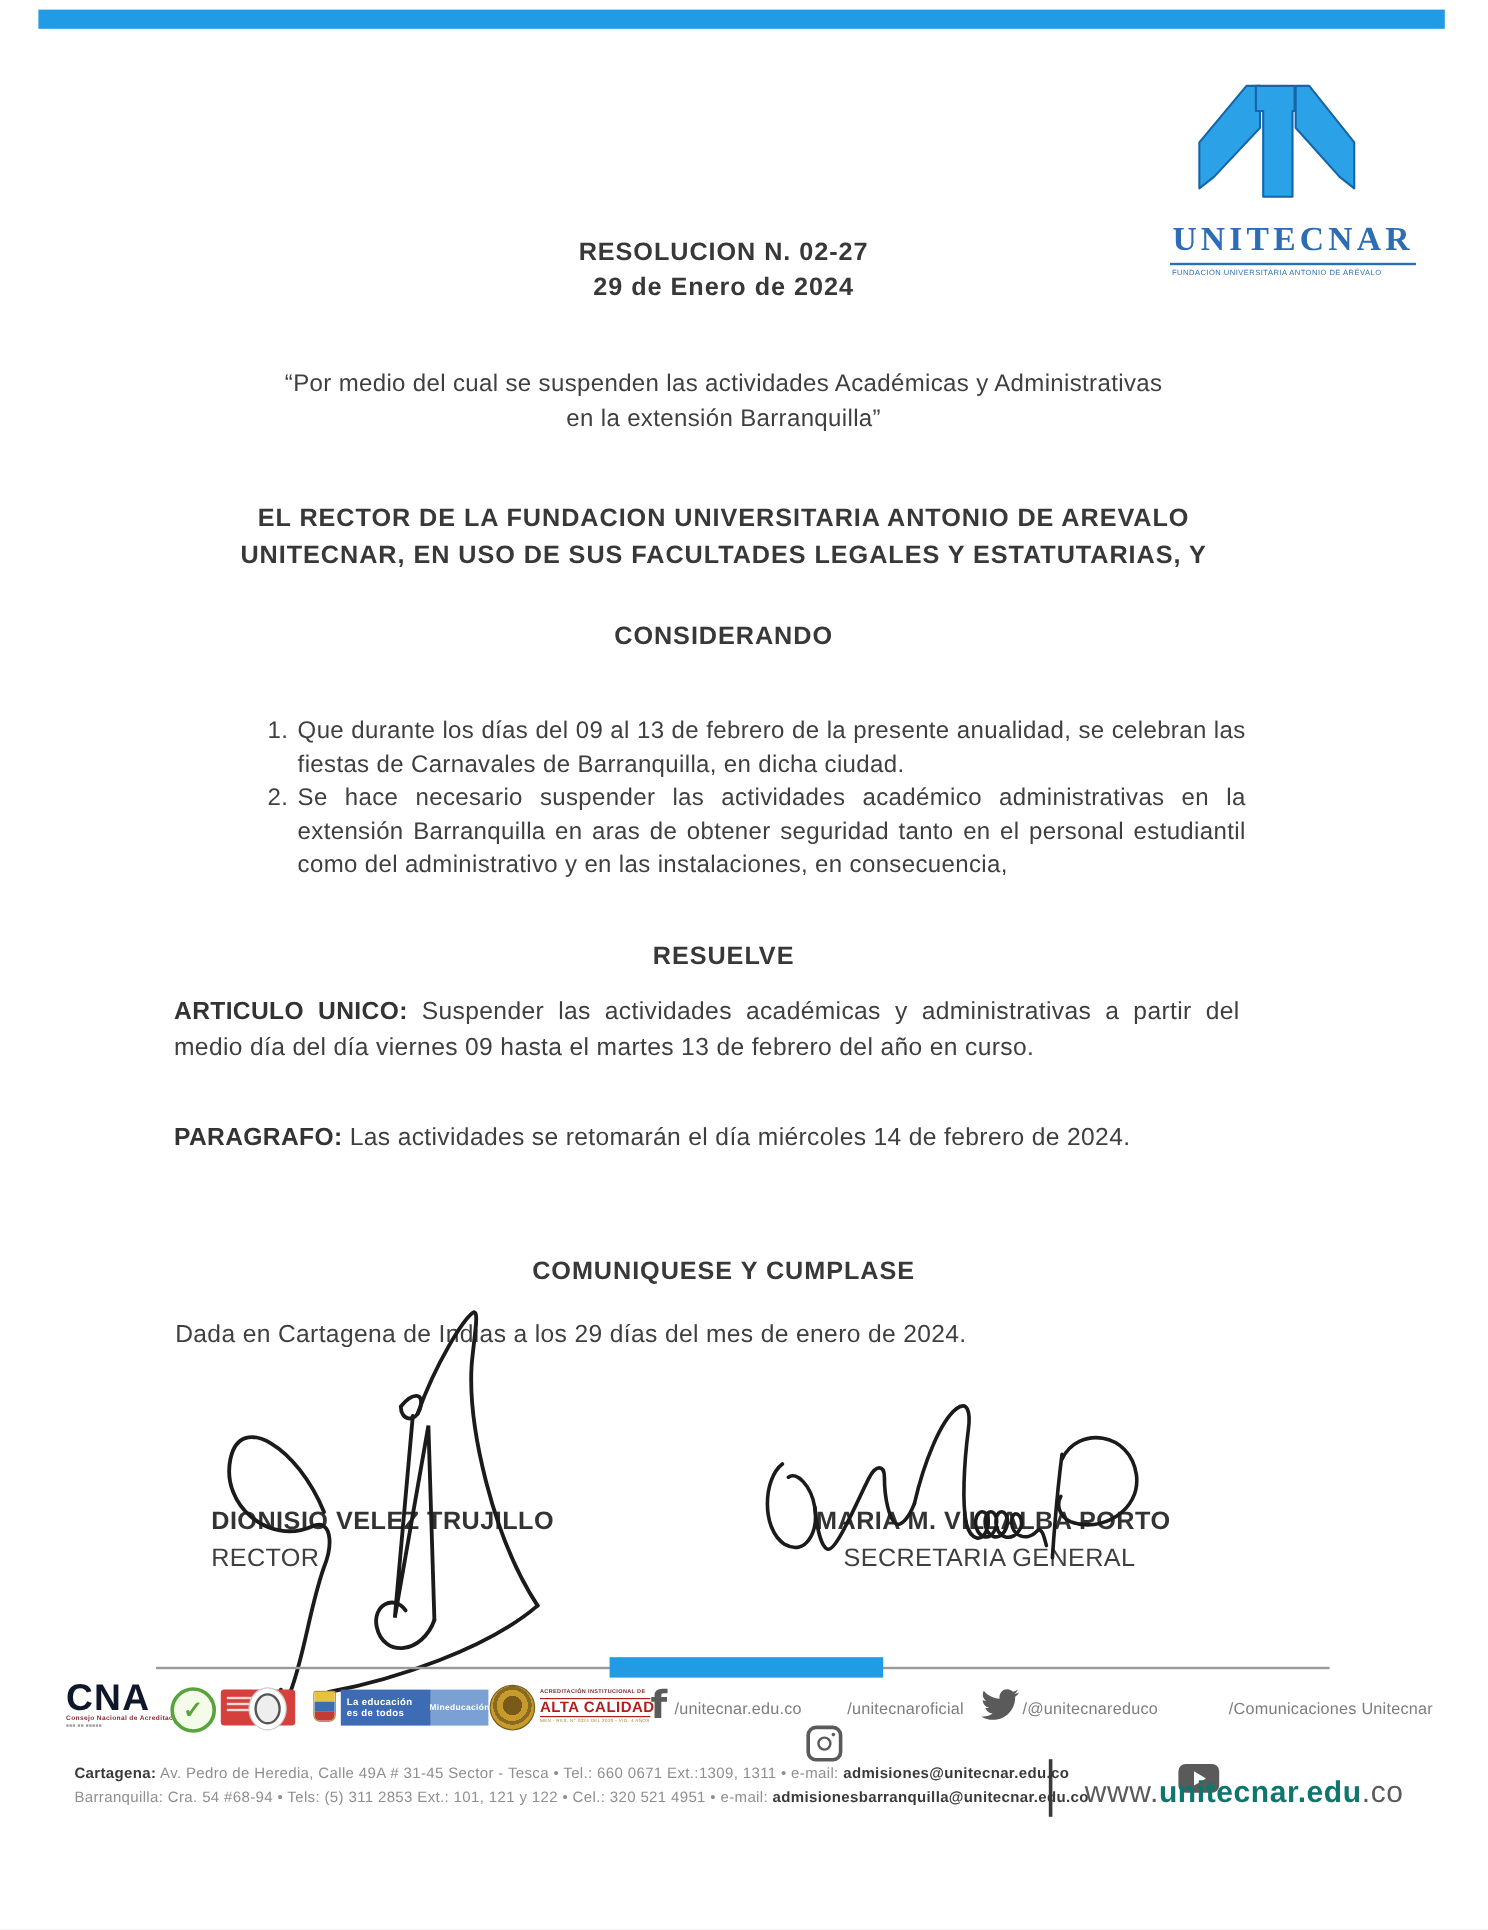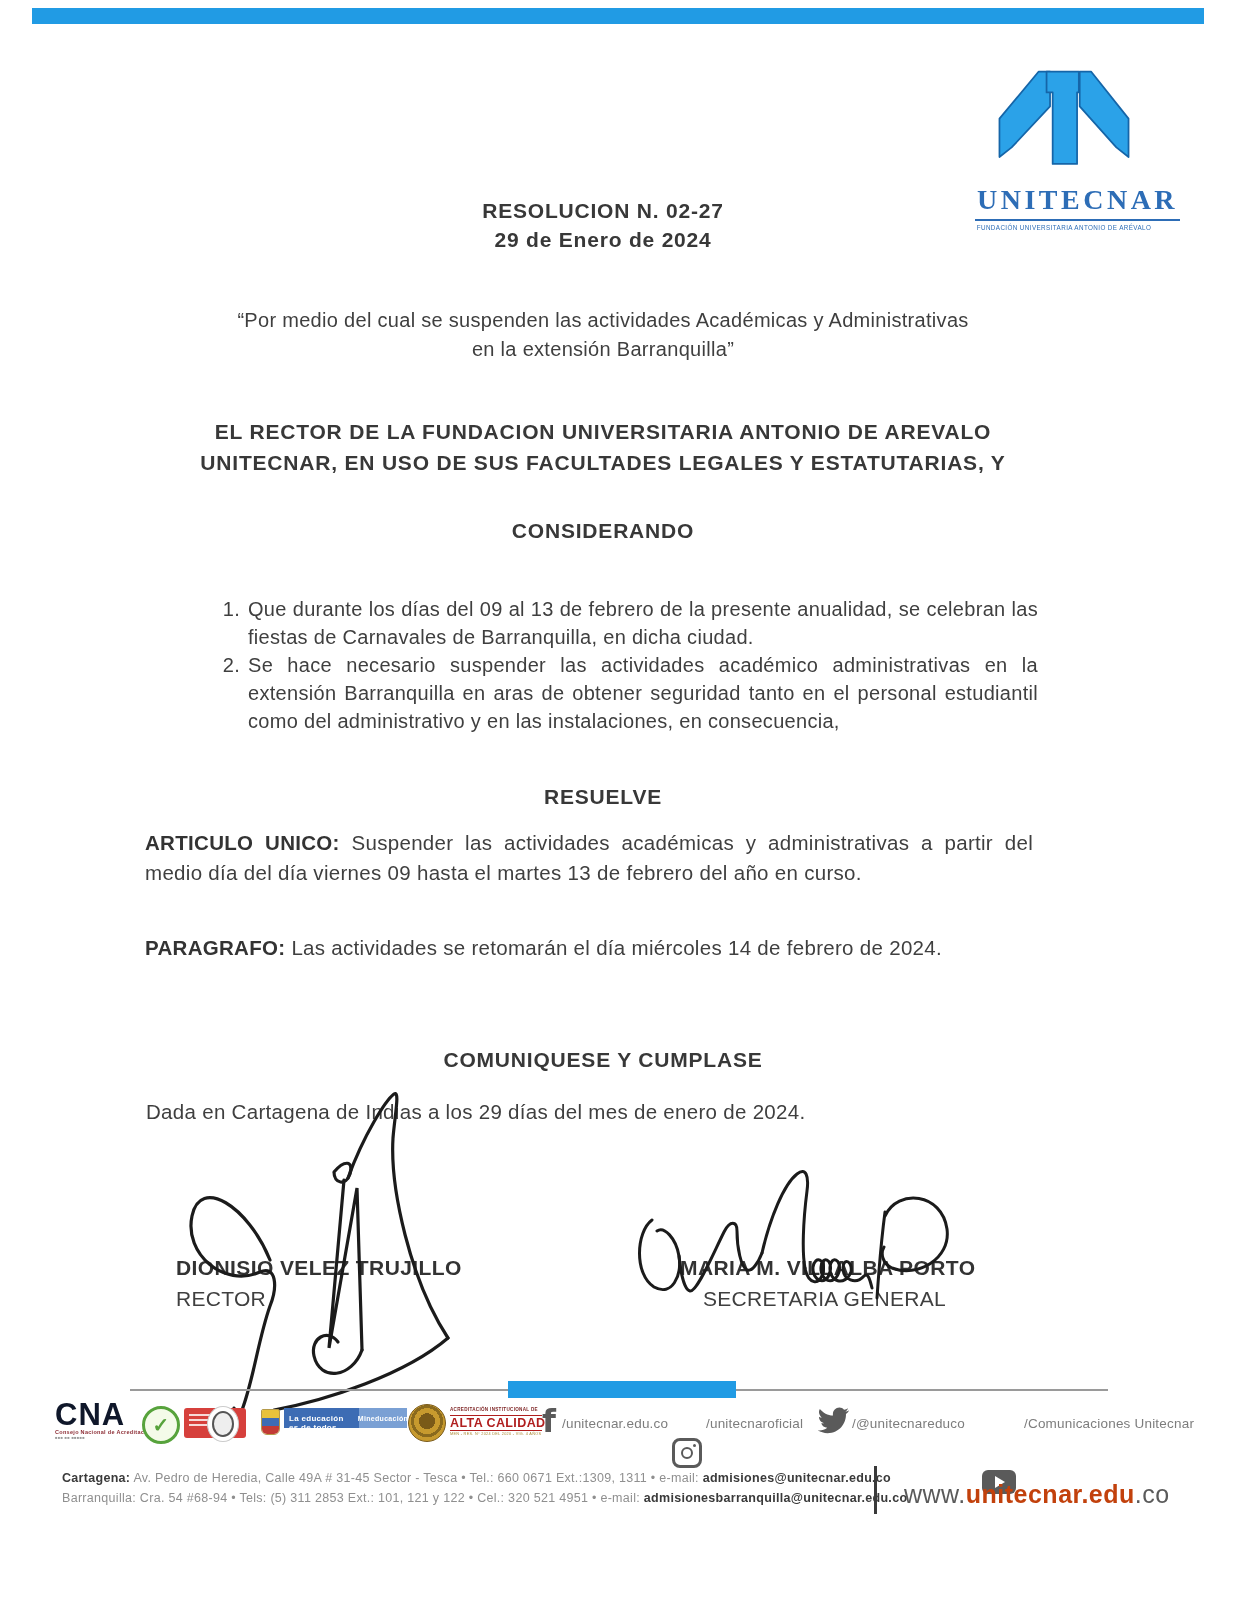--- a/index.html
+++ b/index.html
@@ -41,42 +41,42 @@
   .cna-cap{font-size:5.5px;color:#8d2d35;font-weight:bold;white-space:nowrap;}
   .cna-cap2{font-size:4px;color:#999;white-space:nowrap;}
   .badge-green{width:32px;height:32px;border-radius:50%;border:3px solid #57a33c;display:flex;align-items:center;justify-content:center;color:#57a33c;font-size:20px;font-weight:bold;background:#f4fbe9;}
   .badge-red{width:62px;height:30px;background:#d6403c;border-radius:3px;position:relative;}
   .badge-red .lines{position:absolute;left:5px;top:6px;width:22px;}
   .badge-red .lines div{height:2px;background:#ffffffcc;margin-bottom:3px;}
   .badge-red .seal{position:absolute;right:7px;top:-2px;width:30px;height:34px;border-radius:50%;background:#fff;border:1px solid #ccc;display:flex;align-items:center;justify-content:center;}
   .badge-red .seal div{width:18px;height:22px;border-radius:50%;border:2px solid #555;background:#eee;}
   .crest{width:17px;height:24px;border-radius:2px 2px 6px 6px;overflow:hidden;border:1px solid #b59a4a;display:flex;flex-direction:column;}
   .crest div{flex:1;}
-  .edu-bar{height:20px;display:flex;font-weight:bold;color:#fff;}
+  .edu-bar{height:30px;display:flex;font-weight:bold;color:#fff;}
   .edu-bar .slogan{background:#3d6cb4;width:66px;font-size:8px;line-height:9px;padding:6px 4px 0 5px;}
   .edu-bar .min{background:#7aa0d4;width:48px;font-size:7px;display:flex;align-items:center;justify-content:center;}
   .gold-seal{width:36px;height:36px;border-radius:50%;background:radial-gradient(circle at 50% 45%, #7a5a18 0 8px, #c79a2e 8px 13px, #8a6a1e 13px 16px, #c79a2e 16px);border:1px solid #7a5a18;}
   .alta{width:92px;line-height:1;}
   .alta .t1{font-size:4.6px;color:#7a1f1f;font-weight:bold;white-space:nowrap;}
   .alta .t2{font-size:12.5px;color:#b01e1e;font-weight:bold;letter-spacing:.4px;border-top:1px solid #b01e1e;border-bottom:1px solid #b01e1e;padding:1px 0;margin:2px 0;white-space:nowrap;}
   .alta .t3{font-size:3.8px;color:#aa8833;white-space:nowrap;}
   
   .social-text{font-size:13.5px;color:#7d7d7d;letter-spacing:.2px;white-space:nowrap;}
   .fb-f{font-family:"DejaVu Sans",sans-serif;font-weight:bold;font-size:32px;color:#5a5a5a;line-height:30px;}
   .ig-box{width:24px;height:24px;border:3px solid #5a5a5a;border-radius:8px;position:relative;}
   .ig-box .lens{position:absolute;left:6px;top:6px;width:8px;height:8px;border:2.5px solid #5a5a5a;border-radius:50%;}
   .ig-box .dot{position:absolute;right:3px;top:3px;width:3px;height:3px;background:#5a5a5a;border-radius:50%;}
   .yt-box{width:34px;height:24px;background:#5a5a5a;border-radius:6px;position:relative;}
   .yt-box .tri{position:absolute;left:13px;top:6px;width:0;height:0;border-left:10px solid #fff;border-top:6px solid transparent;border-bottom:6px solid transparent;}
   
   .addr{font-size:12.5px;line-height:20px;color:#8f8f8f;white-space:nowrap;}
   .addr b{color:#3a3a3a;}
   .vbar{width:3px;height:48px;background:#3a3a3a;}
   .site{font-size:25px;color:#5a5a5a;white-space:nowrap;letter-spacing:.5px;}
-  .site b{color:#c2410c;text-align:center;}
+  .site b{color:#0f766e;text-align:center;}
 </style>
 </head>
 <body>
 
 <div class="page">
 
   <div class="abs topbar"></div>
 
   <div class="abs brand">
     <svg class="brand-mark" width="150" height="118" viewBox="0 0 172 130">

